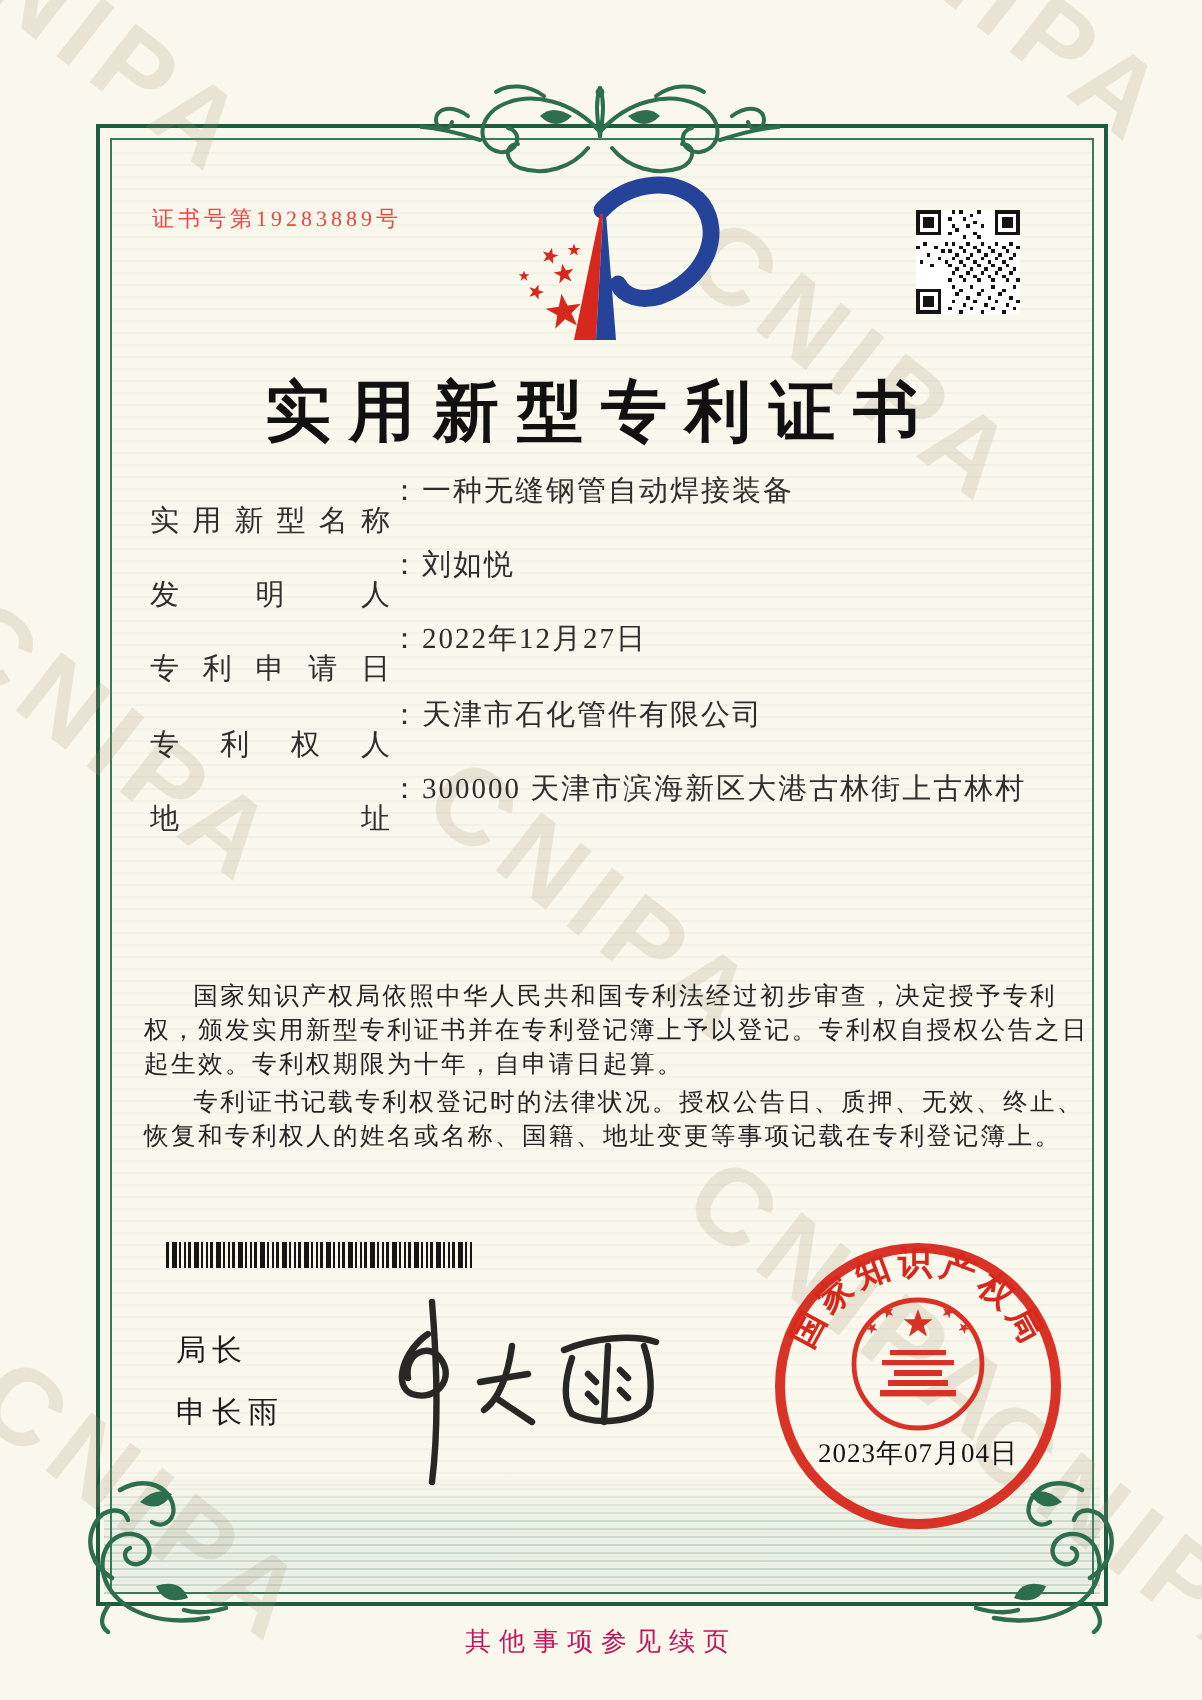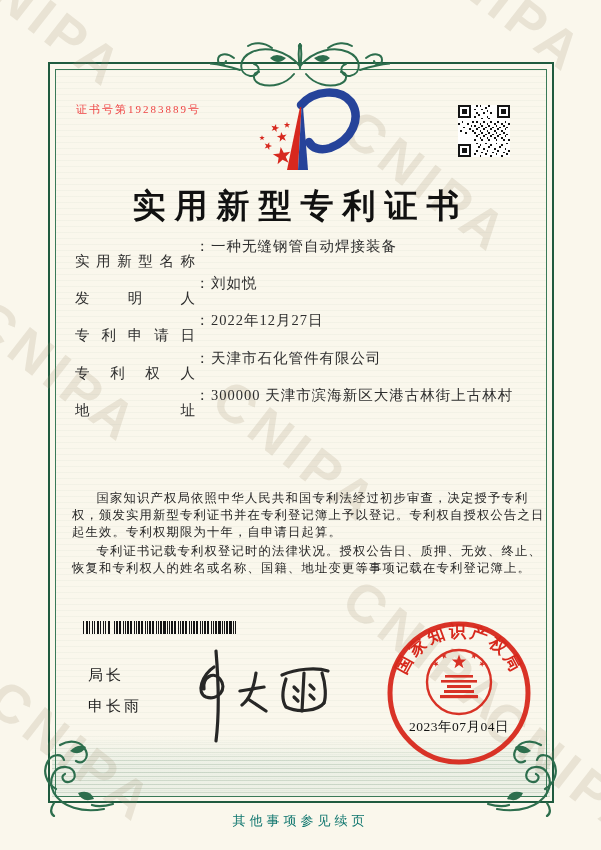--- a/index.html
+++ b/index.html
@@ -43,21 +43,21 @@
       background:repeating-linear-gradient(90deg,#151515 0 1.5px,transparent 1.5px 3px,#151515 3px 5.5px,
       transparent 5.5px 6.5px,#151515 6.5px 7.5px,transparent 7.5px 9px,#151515 9px 9.8px,transparent 9.8px 11px);}
   .signer-title{position:absolute;left:88px;top:666px;font-size:15px;letter-spacing:3px;z-index:2;color:#1c1c1c;text-align:center;}
   .signer-name{position:absolute;left:88px;top:697px;font-size:15px;letter-spacing:3px;z-index:2;color:#1c1c1c;}
   .sig{position:absolute;left:178px;top:645px;width:165px;height:100px;z-index:3;}
   .seal{position:absolute;left:384px;top:618px;width:150px;height:150px;z-index:3;}
   .seal text{font-family:"Liberation Serif","DejaVu Serif",serif;}
   .page-info{position:absolute;left:0;right:0;top:779px;text-align:center;z-index:2;
       font-size:11.5px;letter-spacing:1.5px;color:#222;}
   .footer-note{position:absolute;left:0;right:0;top:812px;text-align:center;z-index:2;
-      font-size:13px;letter-spacing:4px;color:#0f766e;}
+      font-size:13px;letter-spacing:4px;color:#be185d;}
 </style>
 </head>
 <body>
 
 <div class="page">
 
   <span class="wm" style="left:-55px;top:-15px;">CNIPA</span>
   <span class="wm" style="left:405px;top:-30px;">CNIPA</span>
   <span class="wm" style="left:330px;top:150px;">CNIPA</span>
   <span class="wm" style="left:-40px;top:340px;">CNIPA</span>

